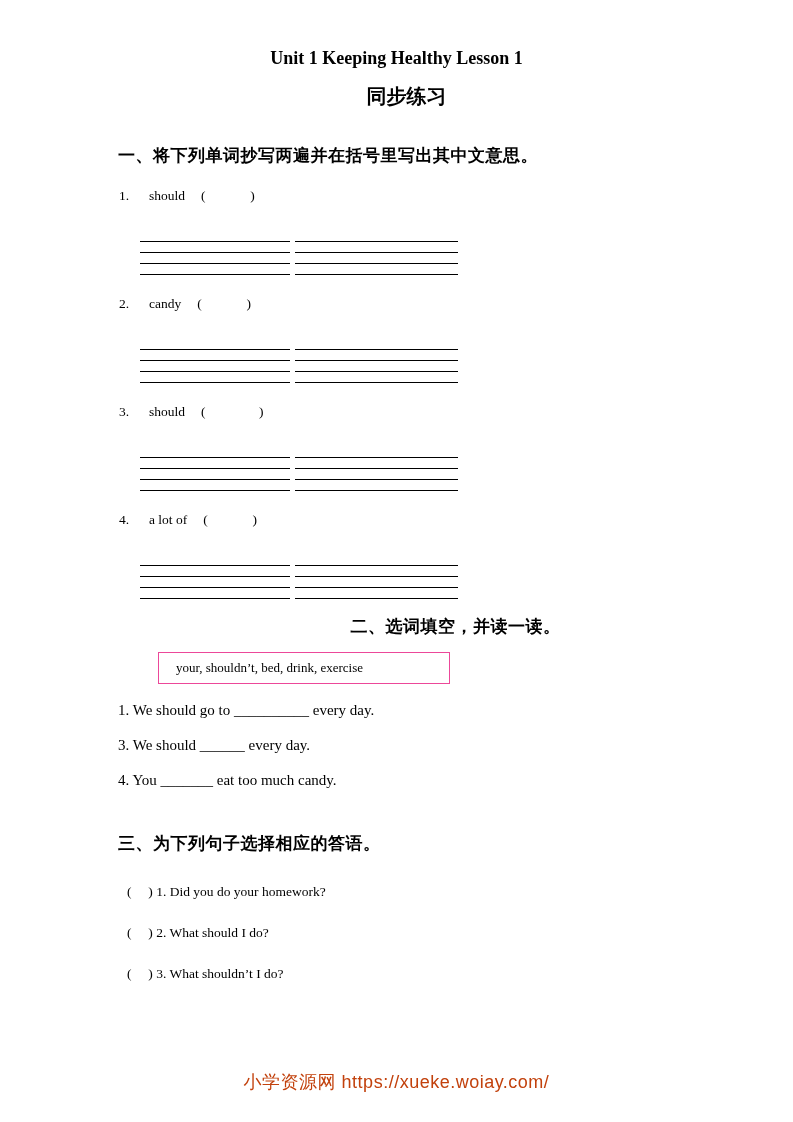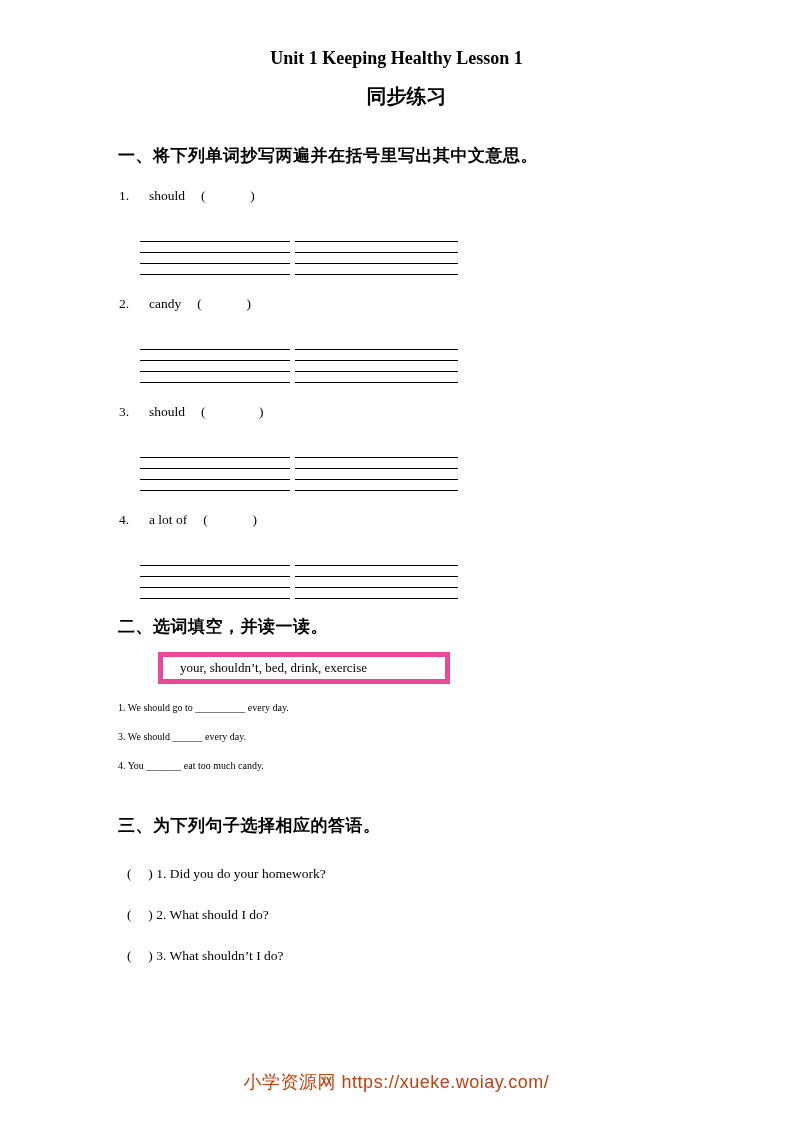--- a/index.html
+++ b/index.html
@@ -60,29 +60,29 @@
   .wline {
     height: 11px;
     border-bottom: 1px solid #000000;
   }
 
   
   .word-box {
     margin: 14px 0 0 158px;
     width: 292px;
     height: 32px;
-    border: 5px solid #ec4899;
+    border: 1px solid #ec4899;
     display: flex;
     align-items: center;
     padding-left: 17px;
     font-size: 13px;
   }
   .sentence {
     margin: 18px 0 0 118px;
-    font-size: 10px;
+    font-size: 15px;
   }
 
   
   .qa-item {
     margin: 25px 0 0 127px;
     font-size: 13.5px;
   }
   .qa-first { margin-top: 29px; }
 
   .footer {
@@ -180,21 +180,21 @@
       </div>
       <div class="line-col right">
         <div class="wline"></div>
         <div class="wline"></div>
         <div class="wline"></div>
         <div class="wline"></div>
       </div>
     </div>
   </div>
 
-  <div class="sec-heading" style="margin-top:16px;">二、选词填空，并读一读。</div>
+  <div class="sec-heading" style="margin-top:16px;text-align:center;">二、选词填空，并读一读。</div>
 
   <div class="word-box">
     <span>your, shouldn’t, bed, drink, exercise</span>
   </div>
 
   <div class="sentence">1. We should go to __________ every day.</div>
   <div class="sentence">3. We should ______ every day.</div>
   <div class="sentence">4. You _______ eat too much candy.</div>
 
   <div class="sec-heading" style="margin-top:43px;">三、为下列句子选择相应的答语。</div>

